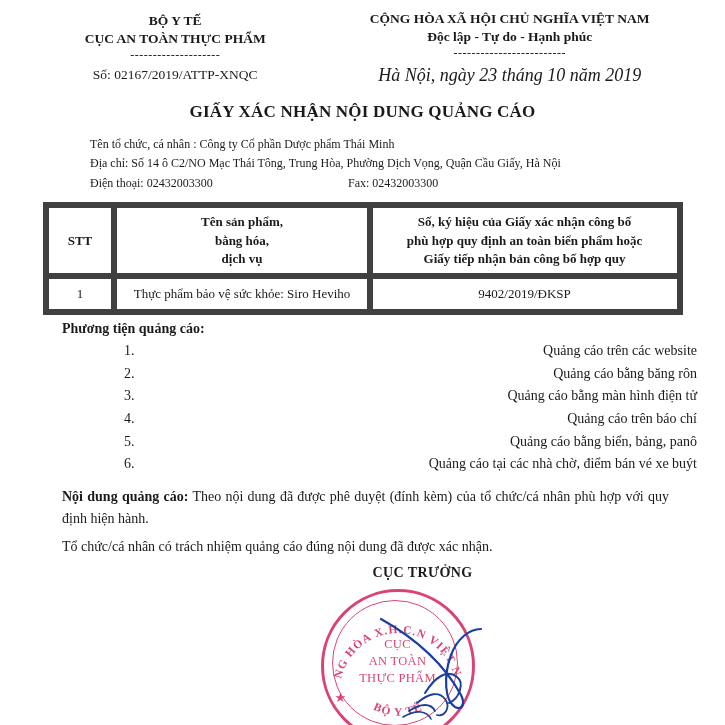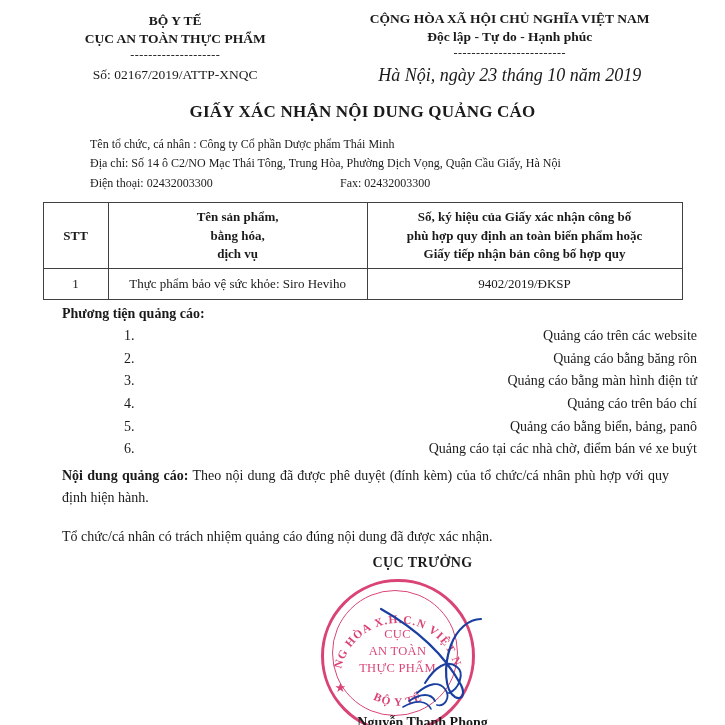--- a/index.html
+++ b/index.html
@@ -71,32 +71,33 @@
     font-size: 12px;
     line-height: 1.55;
     padding-left: 62px;
     padding-right: 20px;
   }
   .body-block .row {
     margin-bottom: 1px;
   }
   .phone-row {
     display: flex;
+    gap: 8px;
   }
   .phone-row .phone { width: 250px; }
   
   table.cert-table {
     margin: 10px auto 0 auto;
     border-collapse: collapse;
     width: 640px;
     font-size: 13px;
   }
   table.cert-table th,
   table.cert-table td {
-    border: 1px solid #404040;
+    border: 6px solid #404040;
     text-align: center;
     vertical-align: middle;
     padding: 5px 4px;
   }
   table.cert-table th {
     font-weight: bold;
     line-height: 1.4;
   }
   .col-stt { width: 58px; }
   .col-name { width: 262px; }
@@ -116,30 +117,30 @@
     padding-left: 34px;
   }
   ol.means {
     margin: 3px 0 0 0;
     padding-left: 110px;
     font-size: 14px;
     line-height: 1.62;
   }
   ol.means li { padding-left: 2px; text-align: right; }
   .content-para {
-    margin-top: 4px;
+    margin-top: 10px;
     font-size: 14px;
     line-height: 1.55;
     padding-left: 34px;
     padding-right: 28px;
     text-align: justify;
   }
   .content-para .bold { font-weight: bold; }
   .resp-para {
-    margin-top: 18px;
+    margin-top: 7px;
     font-size: 14px;
     line-height: 1.55;
     padding-left: 34px;
   }
   
   .sign-block {
     margin-top: 7px;
     text-align: center;
     position: relative;
     height: 180px;

